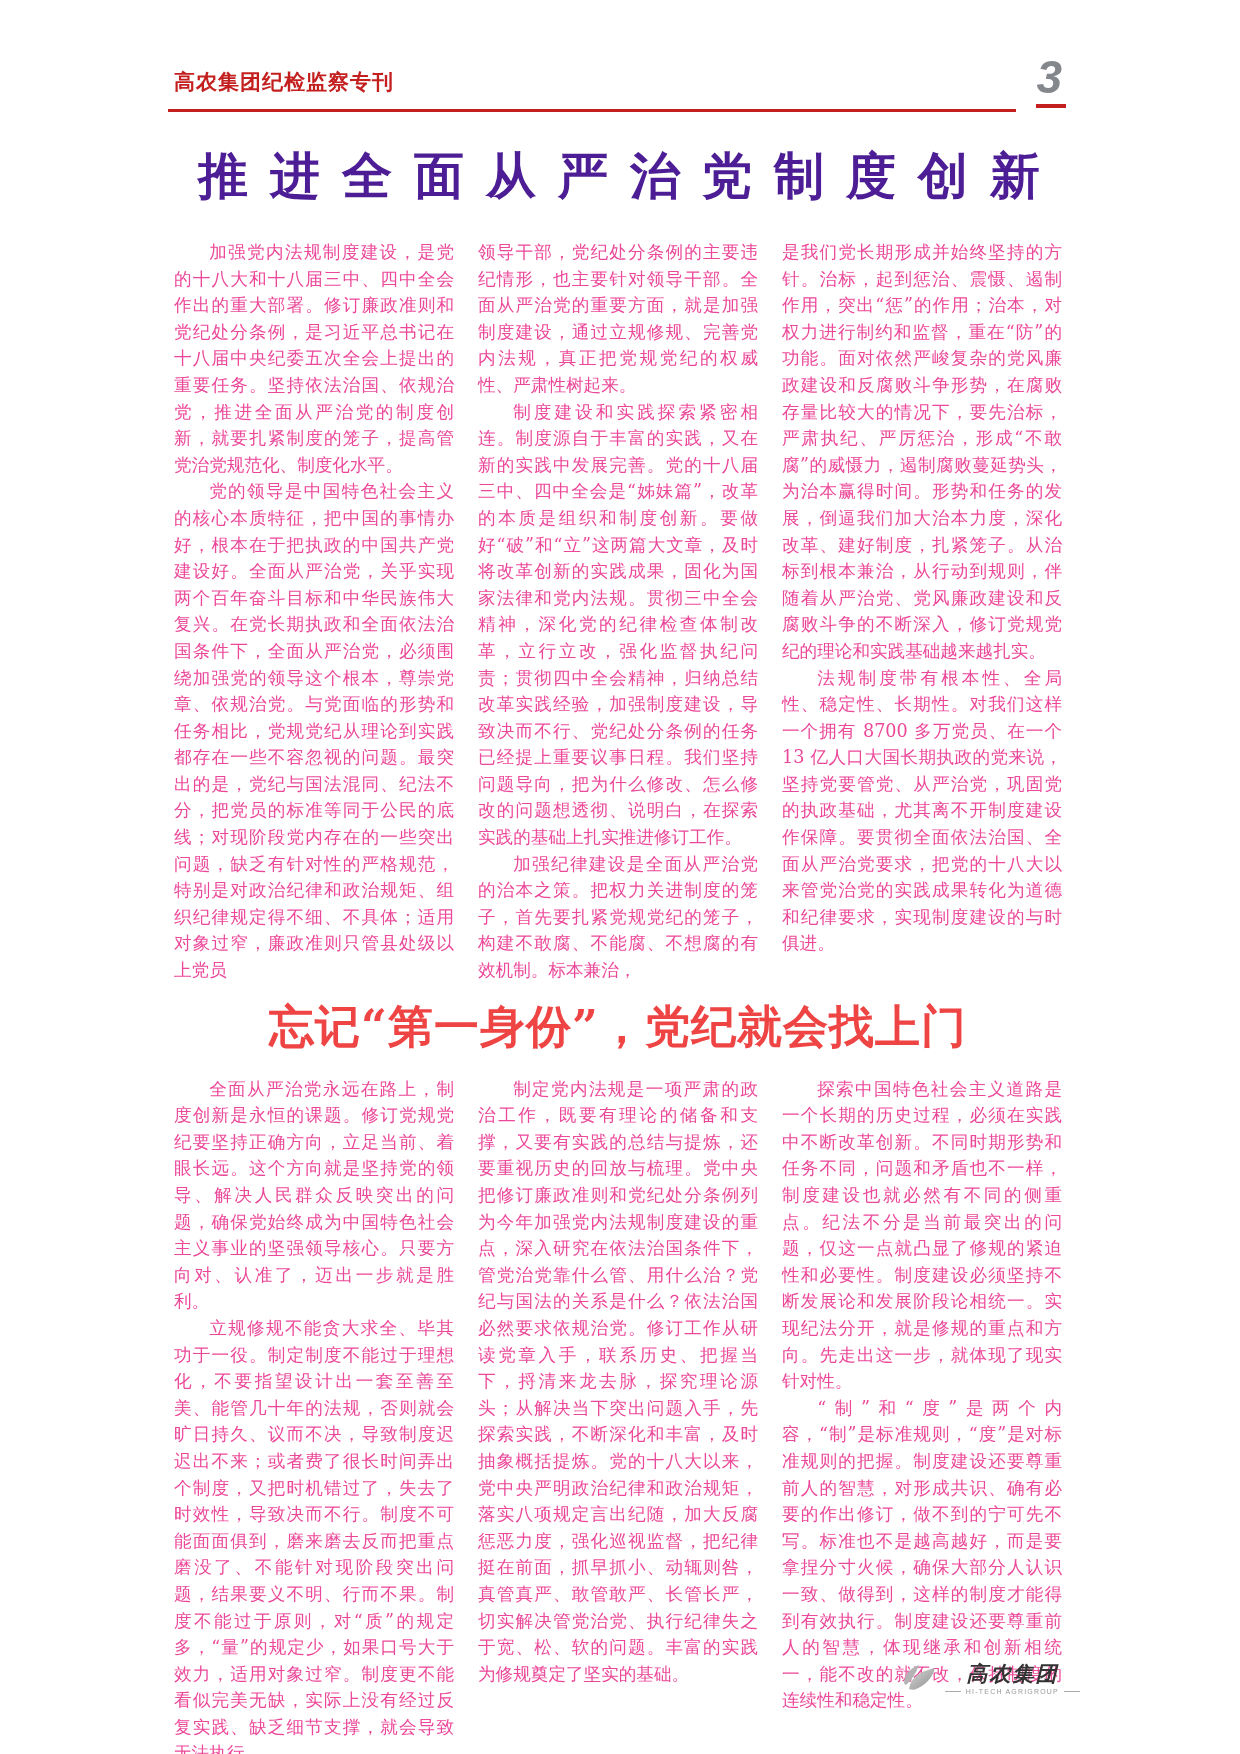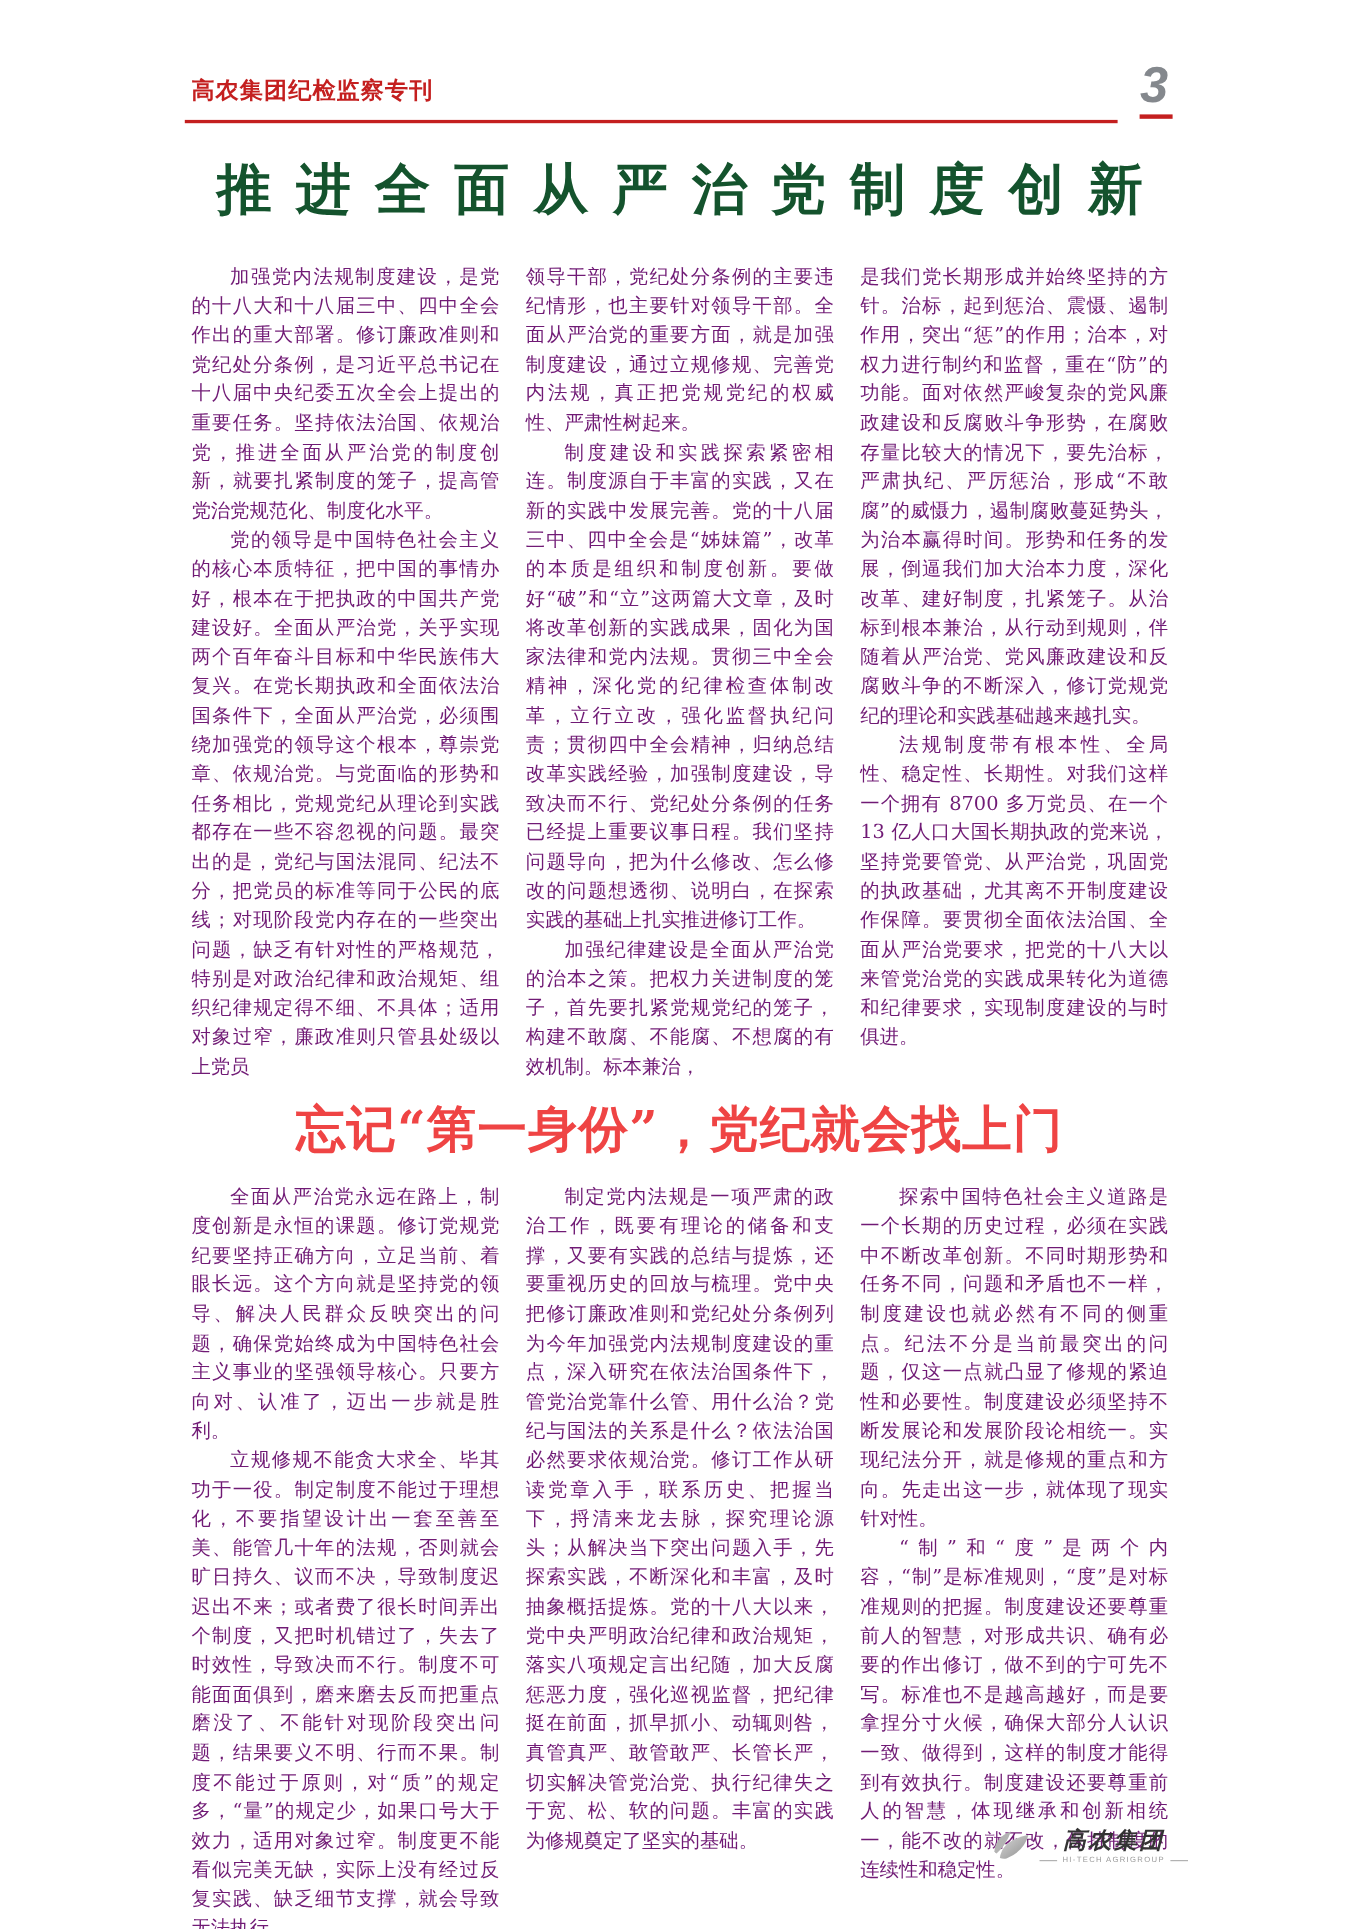--- a/index.html
+++ b/index.html
@@ -56,28 +56,28 @@
     position: absolute;
     right: -4px;
     top: 36px;
     width: 30px;
     height: 4px;
     background: #c41f1f;
   }
   
   .headline-1 {
     margin-top: 36px;
-    text-align: center;
-    font-family: Liberation Mono, monospace;
+    text-align: right;
+    font-family: Liberation Serif, serif;
     font-weight: 900;
     font-size: 50px;
     line-height: 1.15;
     letter-spacing: 22px;
     text-indent: 22px;
-    color: #14532d;
+    color: #4c1d95;
     white-space: nowrap;
   }
   .headline-2 {
     margin: 16px 0 22px 0;
     text-align: center;
     font-family: "DejaVu Serif", serif;
     font-weight: bold;
     font-size: 45px;
     line-height: 1.2;
     letter-spacing: 1px;
@@ -92,21 +92,21 @@
   }
   .article-2 .cols {
     margin-top: 0;
   }
   .col {
     flex: 1 1 0;
     min-width: 0;
     text-align: justify;
     font-size: 17.6px;
     line-height: 26.6px;
-    color: #701a75;
+    color: #ec4899;
   }
   .col p {
     margin: 0;
     text-align: justify;
     text-justify: inter-ideograph;
   }
   .col p.ind {
     text-indent: 2em;
   }
   

